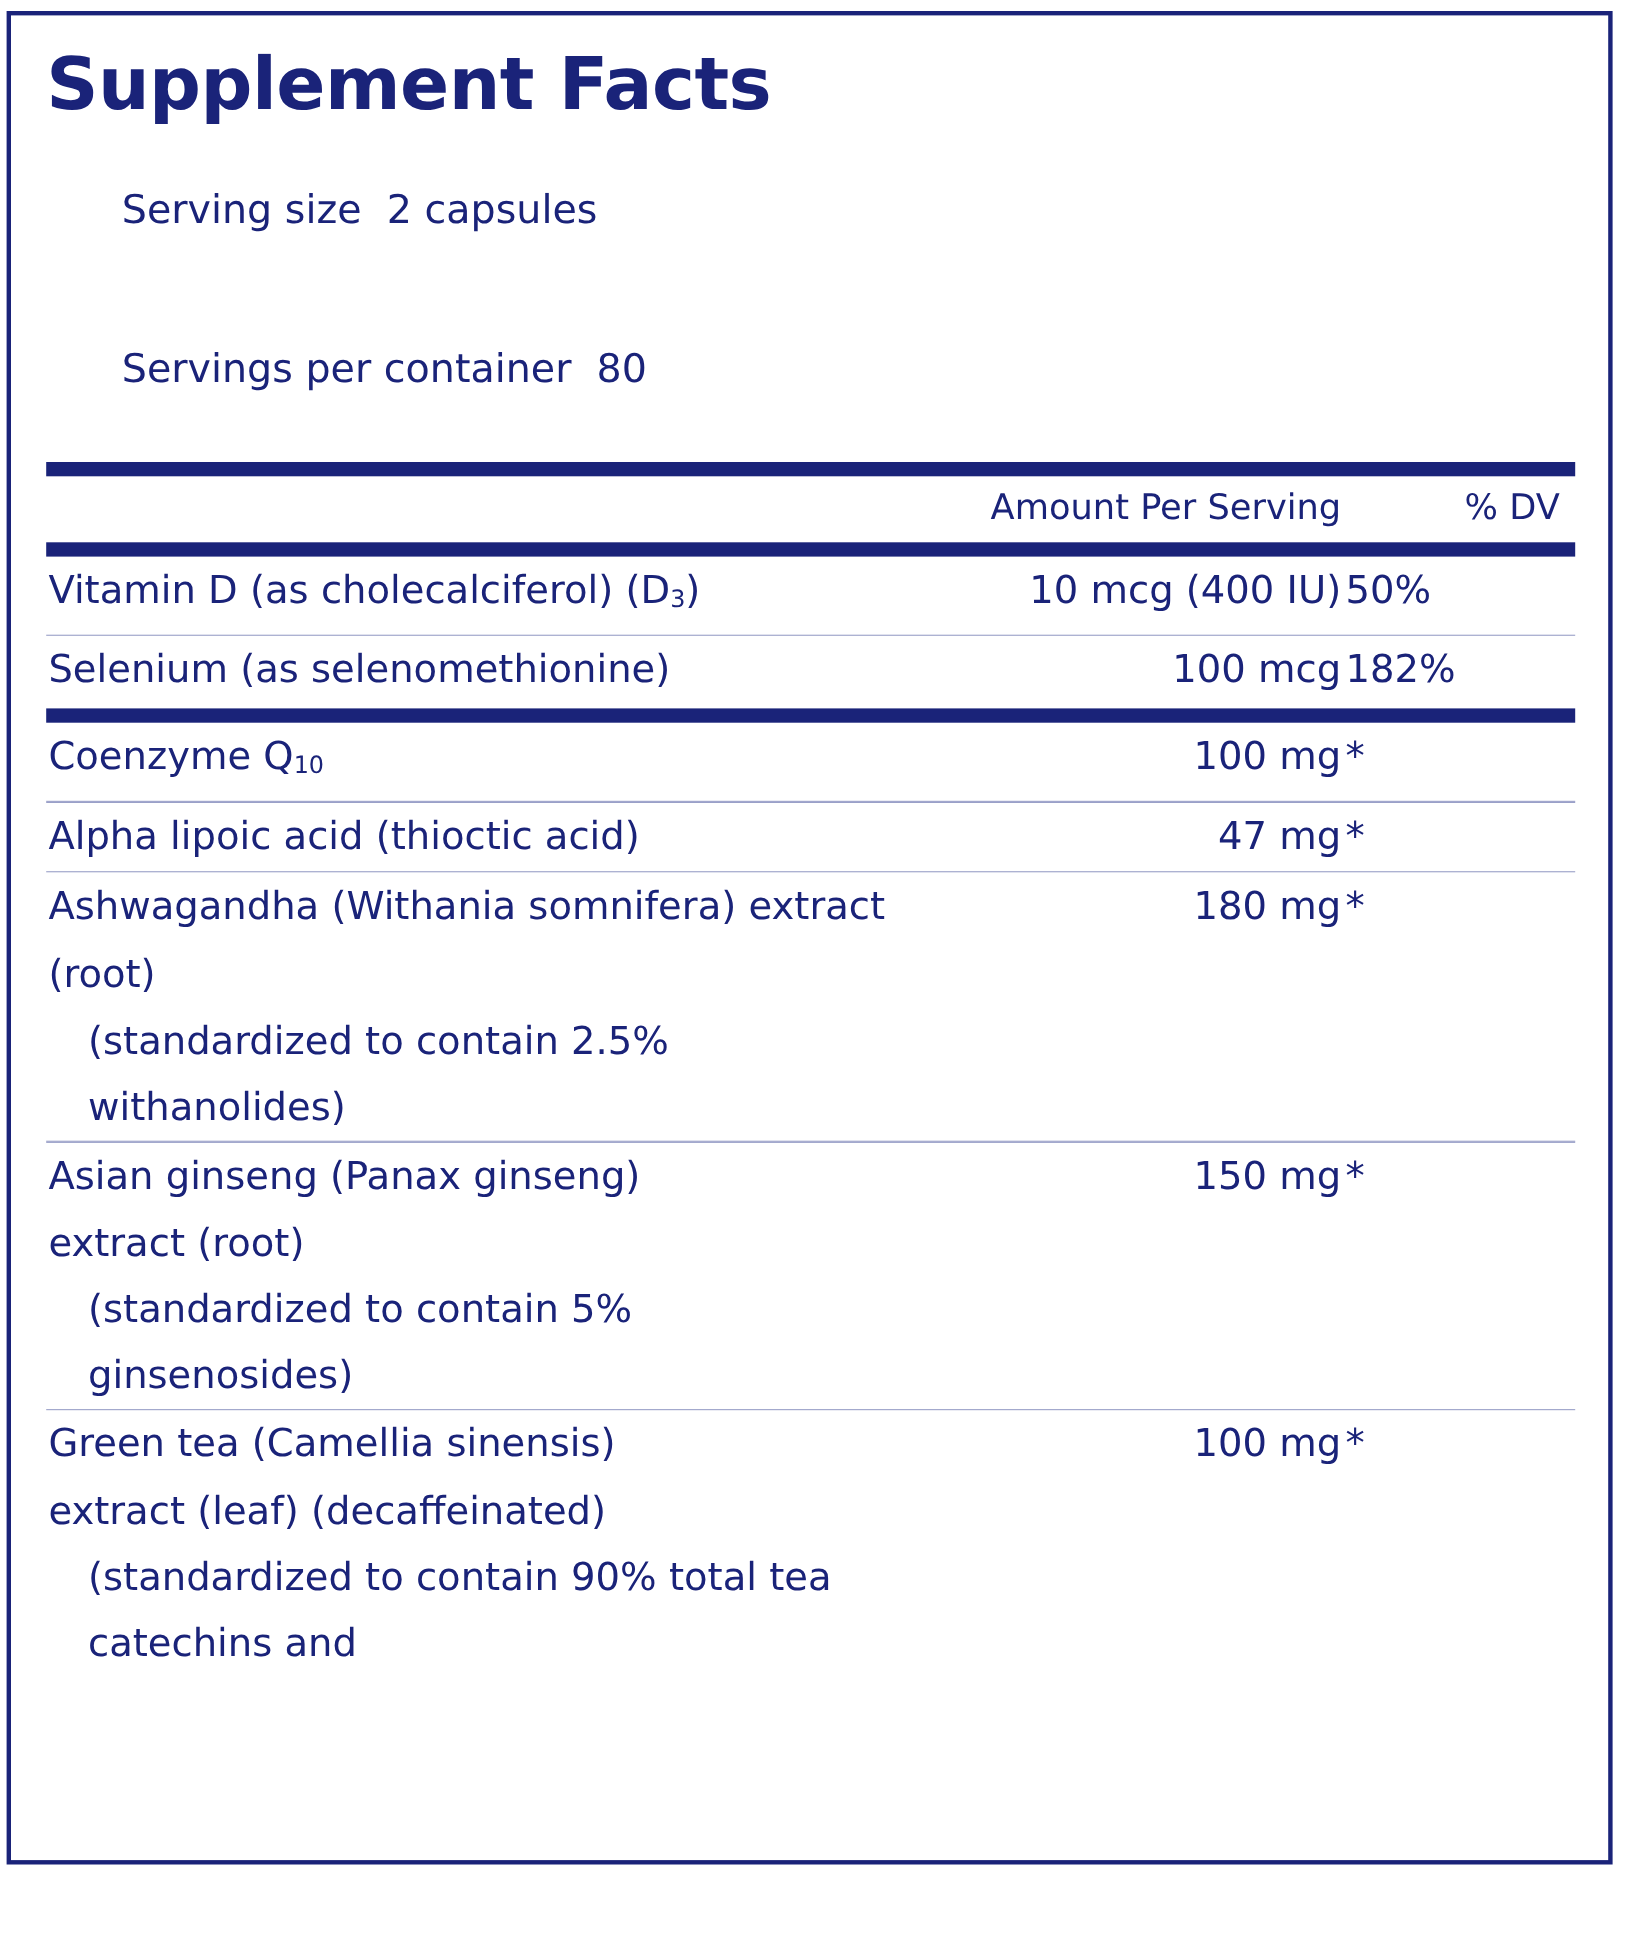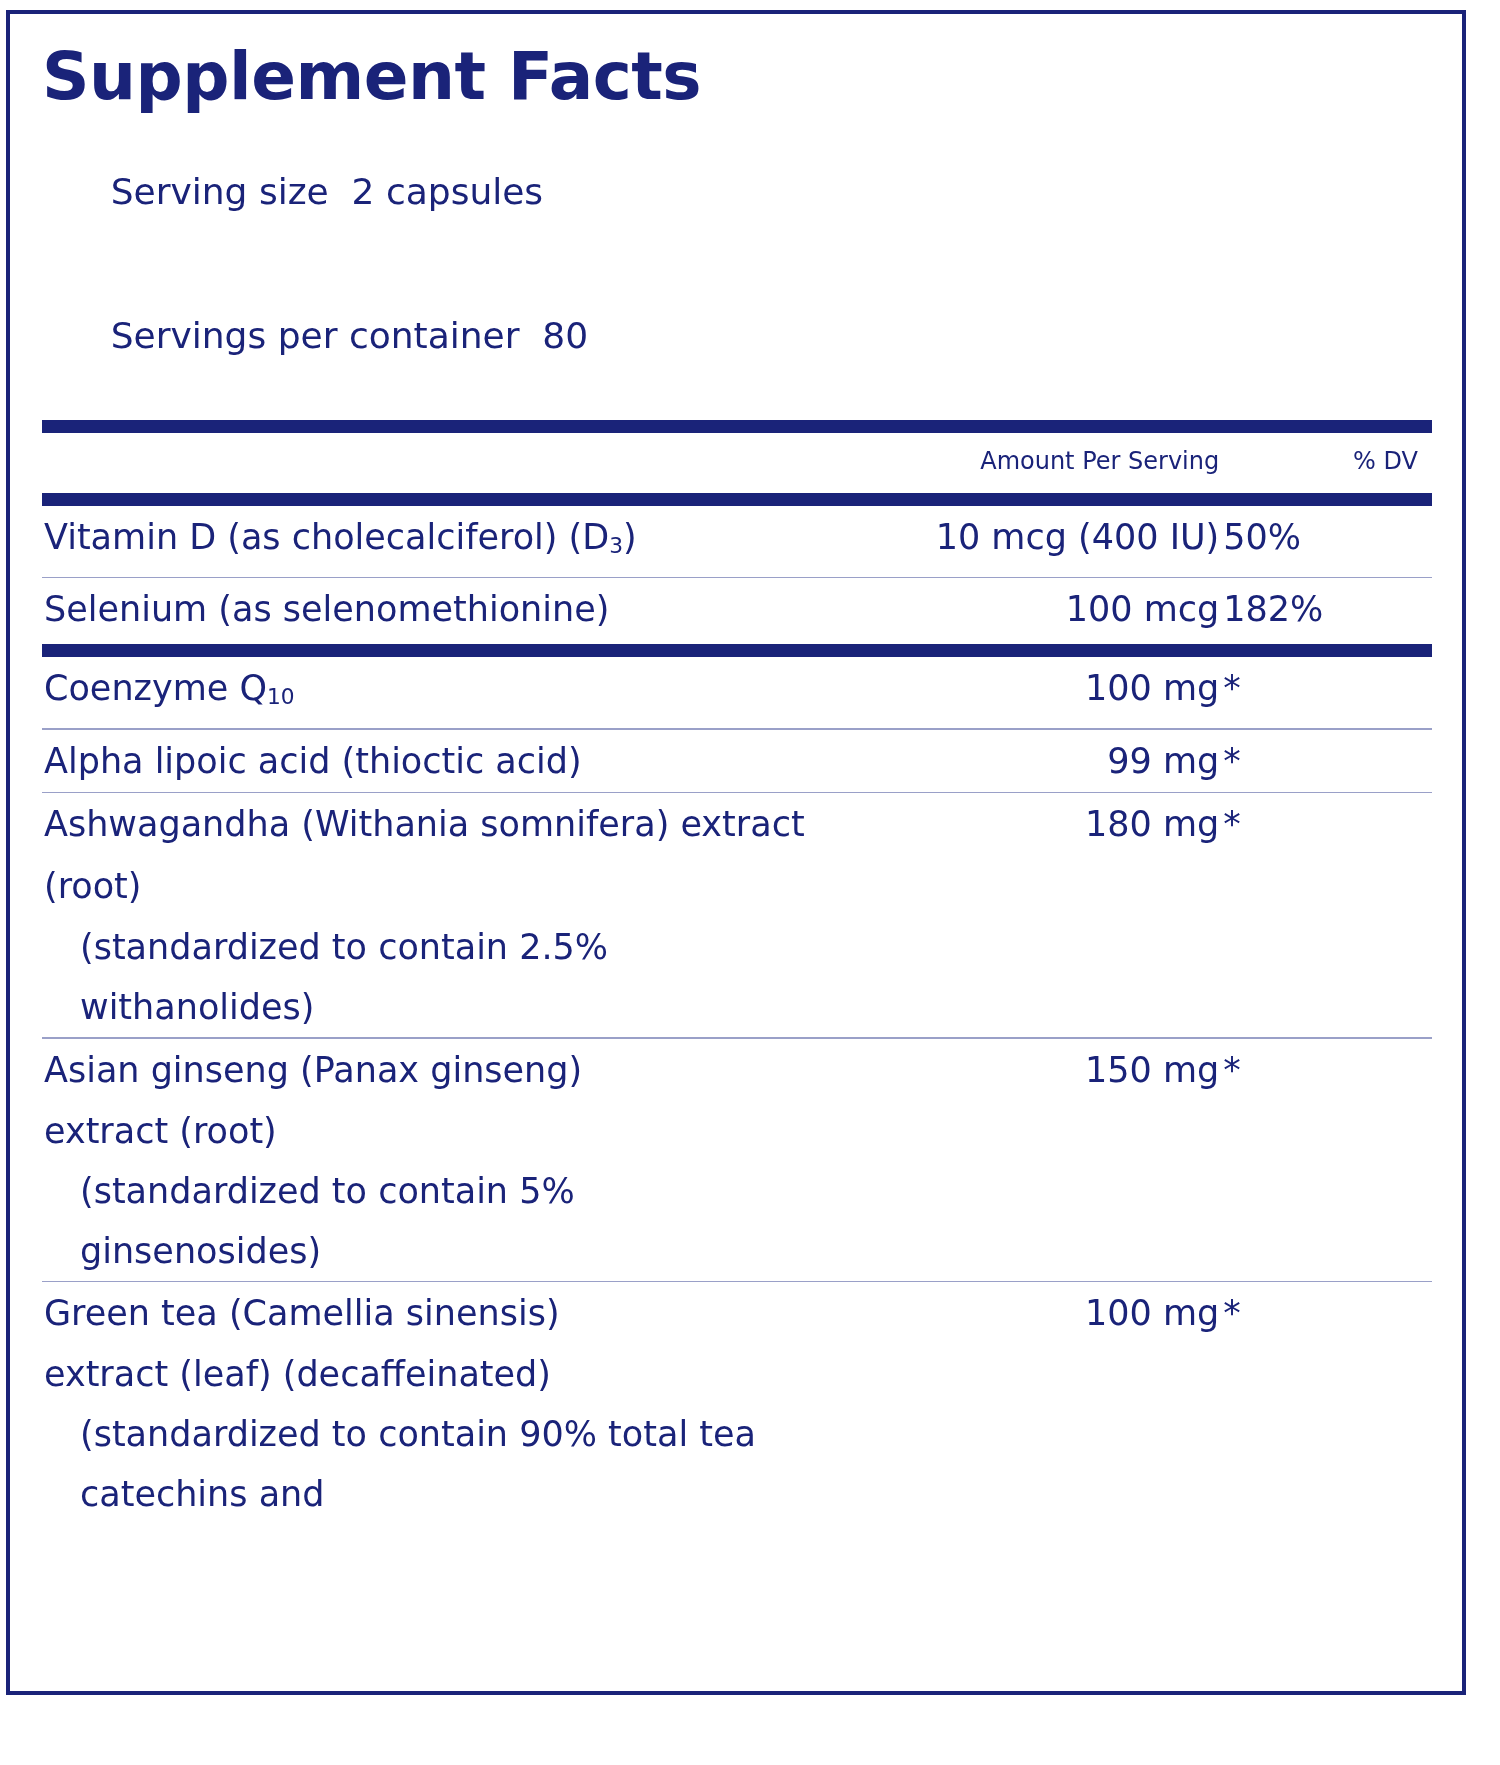--- a/index.html
+++ b/index.html
@@ -57,21 +57,21 @@
   }
   table.facts td {
     vertical-align: top;
     padding: 0;
   }
   .col-name { width: 770px; }
   .col-amt  { width: 390px; }
   .col-dv   { width: 205px; }
 
   .hdr-row td {
-    font-size: 24px;
+    font-size: 32px;
     line-height: 56px;
     padding-top: 6px;
     padding-bottom: 4px;
   }
   .hdr-amt {
     text-align: right;
     padding-right: 4px !important;
   }
   .hdr-dv {
     text-align: right;
@@ -196,21 +196,21 @@
           </tr>
 
       <tr>
             <td colspan="3" class="sep-wrap">
               <div class="rule"></div>
             </td>
           </tr>
 
       <tr class="row">
         <td class="name">Alpha lipoic acid (thioctic acid)</td>
-        <td class="amt">99 mg</td>
+        <td class="amt">47 mg</td>
         <td class="dv dv-star">*</td>
       </tr>
       <tr>
             <td colspan="3" class="sep-wrap">
               <div class="rule"></div>
             </td>
           </tr>
 
       <tr class="row">
         <td class="name">

